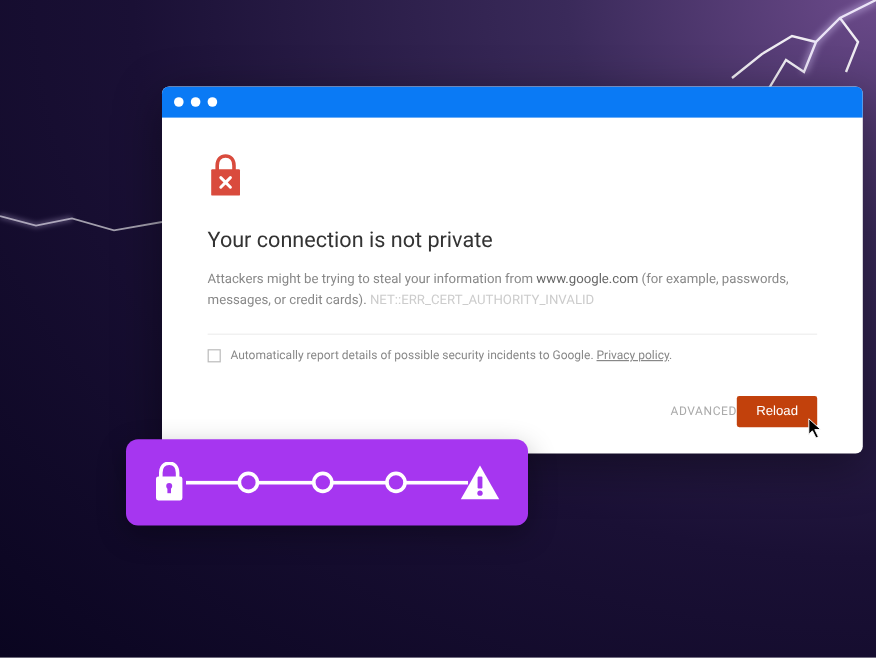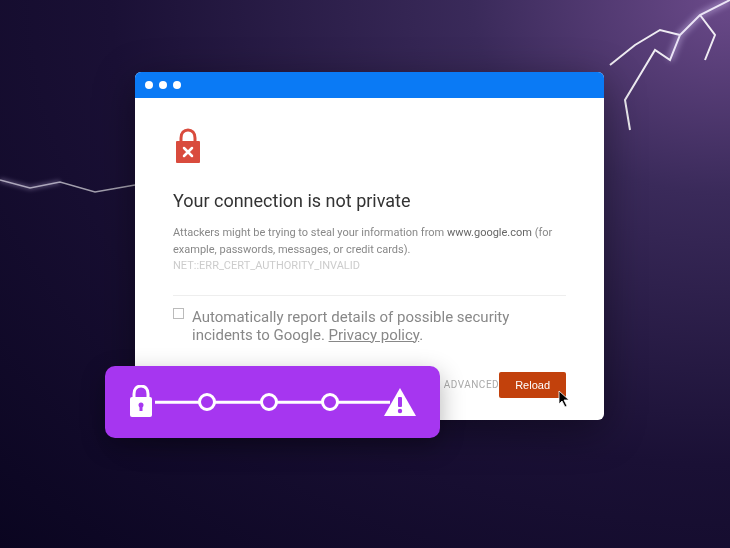--- a/index.html
+++ b/index.html
@@ -28,21 +28,21 @@
       top: 170px;
       left: 0;
       width: 140px;
       height: 40px;
       pointer-events: none;
     }
     .browser-window {
       position: absolute;
       top: 72px;
       left: 135px;
-      width: 469px;
+      width: 584px;
       background: white;
       border-radius: 6px;
       box-shadow: 0 10px 40px rgba(0,0,0,0.4);
       overflow: hidden;
     }
     .titlebar {
       background: #0a7af5;
       height: 26px;
       display: flex;
       align-items: center;
@@ -82,23 +82,23 @@
     .error-code {
       color: #ccc;
     }
     .divider {
       border: none;
       border-top: 1px solid #eee;
       margin-bottom: 12px;
     }
     .checkbox-row {
       display: flex;
-      align-items: flex-start;
+      align-items: center;
       gap: 8px;
-      font-size: 15px;
+      font-size: 10px;
       color: #888;
       margin-bottom: 28px;
     }
     .checkbox {
       width: 11px;
       height: 11px;
       border: 1px solid #bbb;
       background: white;
       flex-shrink: 0;
     }

